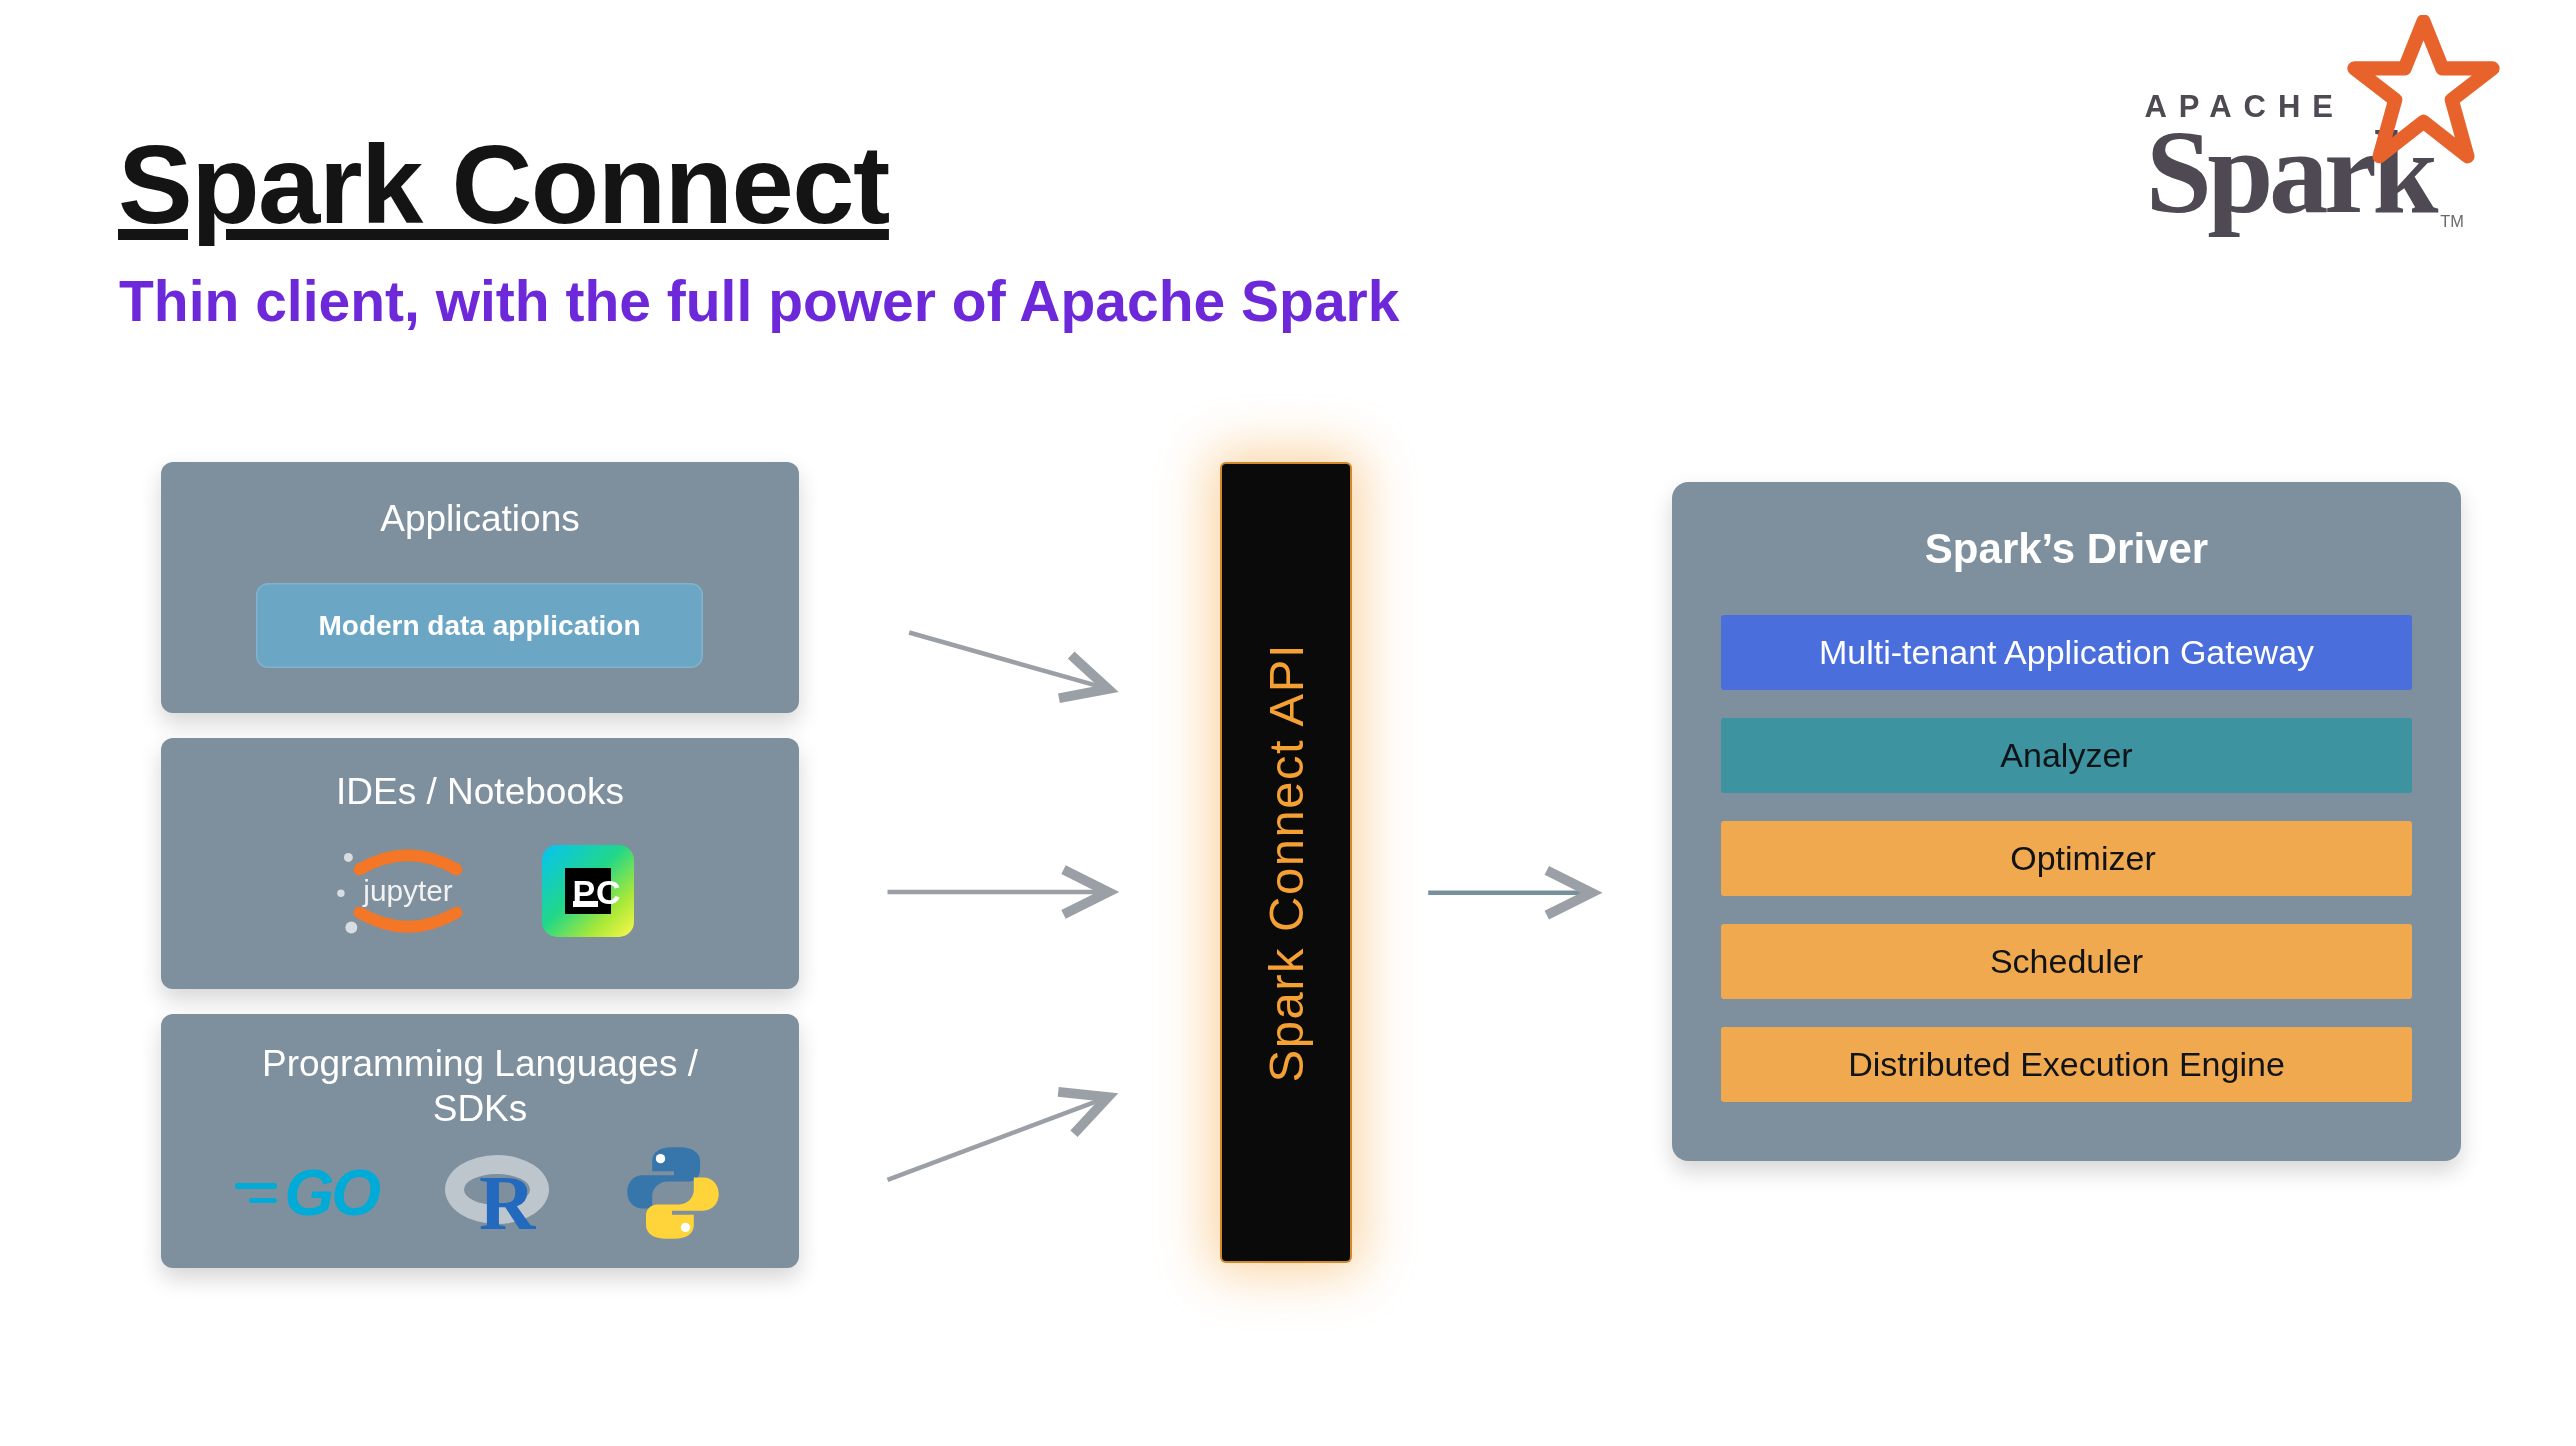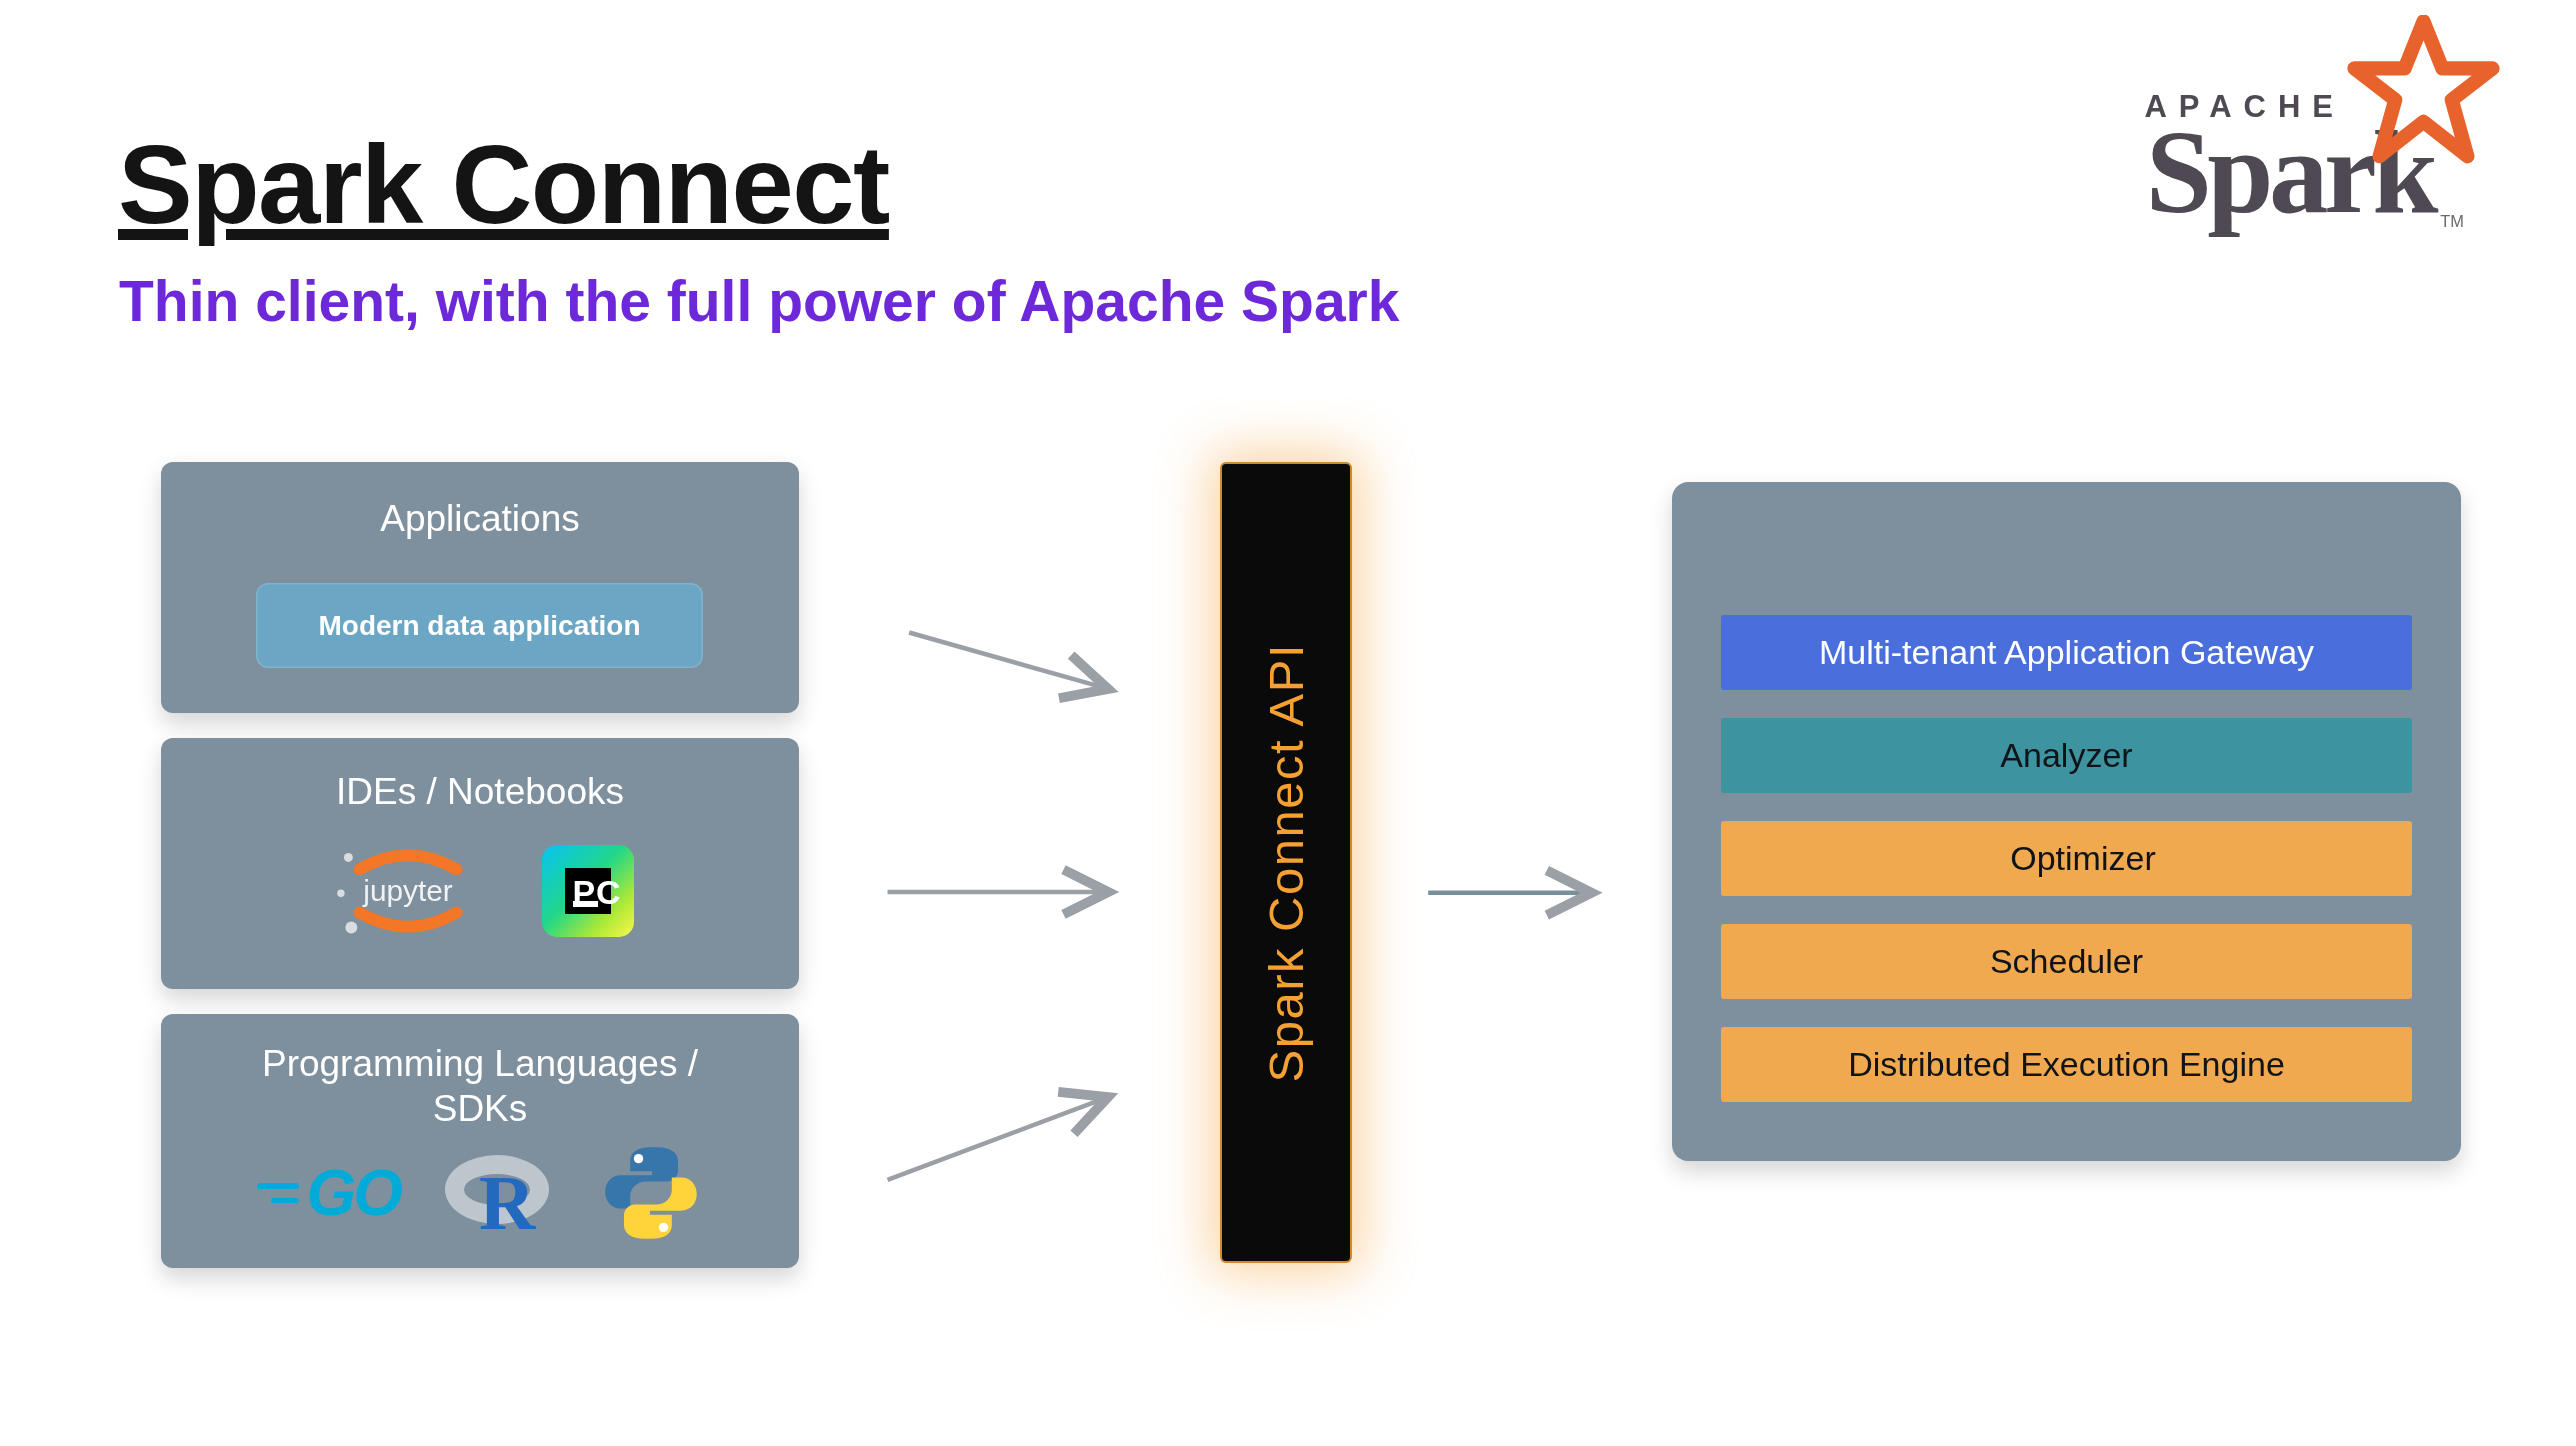--- a/index.html
+++ b/index.html
@@ -30,21 +30,21 @@
     background:#6ba6c4;display:flex;align-items:center;justify-content:center;
     box-shadow:inset 0 0 0 1.5px rgba(255,255,255,0.15);
   }
   .pill span{color:#ffffff;font-size:28px;font-weight:700;}
   .box-ides{left:161px;top:738px;width:638px;height:251px;}
   .box-ides .boxtitle{margin-top:33px;}
   .logo-row{position:absolute;left:0;right:0;display:flex;align-items:center;justify-content:center;gap:52px;}
   .box-ides .logo-row{top:97px;}
   .box-langs{left:161px;top:1014px;width:638px;height:254px;}
   .box-langs .boxtitle{margin-top:27px;line-height:1.22;}
-  .box-langs .logo-row{top:127px;gap:40px;}
+  .box-langs .logo-row{top:127px;gap:62px;}
   
   .jupyter{position:relative;width:164px;height:112px;}
   .jupyter svg{width:100%;height:100%;}
   
   .pc-outer{
     width:92px;height:92px;border-radius:15px;padding:23px;box-sizing:border-box;
     background:linear-gradient(135deg,#07c3f2 0%,#21d789 45%,#a9e838 75%,#fcf84a 100%);
   }
   .pc-inner{position:relative;width:100%;height:100%;background:#000;}
   .pc-inner .pc-text{position:absolute;left:7.5px;top:4.5px;color:#fff;font-size:34px;font-weight:700;letter-spacing:0.7px;}
@@ -162,20 +162,21 @@
         </svg>
       </div>
     </div>
   </div>
 
   <div class="api-bar">
     <span class="api-label" style="color: rgb(245, 160, 51);">Spark Connect API</span>
   </div>
 
   <div class="graybox driver-panel" style="background: rgb(126, 143, 157);">
+    <span class="boxtitle driver-title">Spark’s Driver</span>
     <div class="layers">
       <div class="layer" style="background: rgb(74, 110, 219);">
         <span style="color: rgb(255, 255, 255);">Multi-tenant Application Gateway</span>
       </div>
       <div class="layer" style="background: rgb(61, 147, 160);">
         <span style="color: rgb(16, 20, 24);">Analyzer</span>
       </div>
       <div class="layer" style="background: rgb(240, 169, 79); padding-left: 33px;">
         <span style="color: rgb(16, 20, 24);">Optimizer</span>
       </div>

